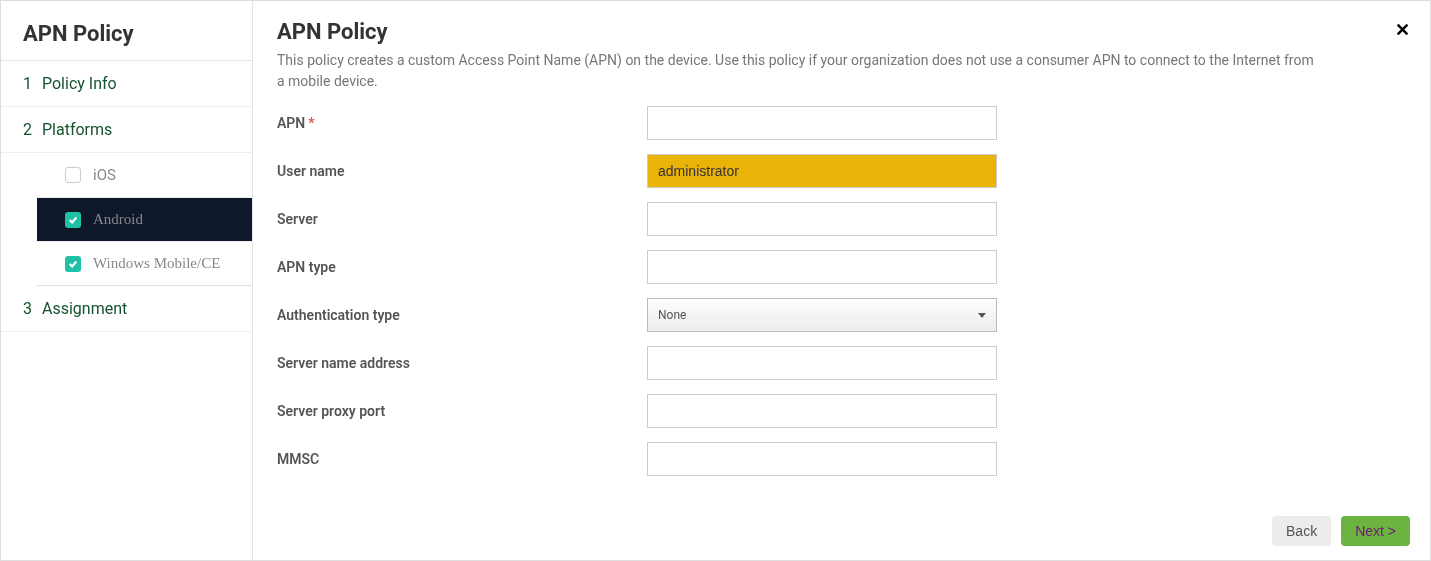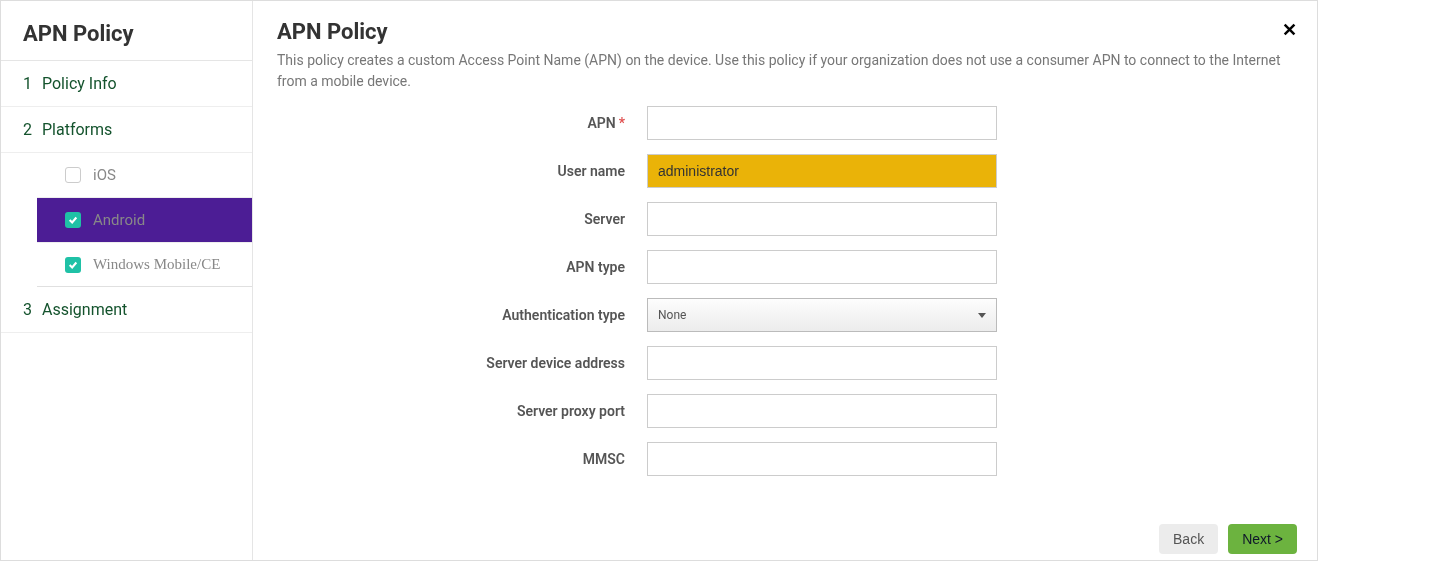--- a/index.html
+++ b/index.html
@@ -8,21 +8,21 @@
       padding: 0;
     }
     body {
       font-family: -apple-system, BlinkMacSystemFont, "Segoe UI", Roboto, "Helvetica Neue", Arial, sans-serif;
       font-size: 14px;
       color: #333;
       background: #fff;
     }
     .container {
       display: flex;
-      width: 1318px;
+      width: 1431px;
       height: 561px;
       border: 1px solid #ddd;
       overflow: hidden;
     }
     .sidebar {
       width: 252px;
       border-right: 1px solid #e5e5e5;
       background: #fff;
     }
     .sidebar-title {
@@ -43,21 +43,22 @@
     .nav-item.sub {
       padding-left: 28px;
       display: flex;
       align-items: center;
       gap: 12px;
       color: #888;
       font-size: 15px;
       margin-left: 36px;
     }
     .nav-item.sub.active {
-      background: #4c1d95;
+      background: #0f172a;
+      font-family: Liberation Serif, serif;
     }
     .nav-item.sub.last-sub {
       border-bottom: 1px solid #e0e0e0;
       font-family: Liberation Serif, serif;
     }
     .nav-num {
       margin-right: 10px;
     }
     .checkbox {
       width: 16px;
@@ -115,21 +116,21 @@
     .form {
       max-width: 820px;
     }
     .form-row {
       display: flex;
       align-items: center;
       margin-bottom: 14px;
     }
     .form-label {
       width: 370px;
-      text-align: right;
+      text-align: left;
       padding-right: 22px;
       font-weight: 600;
       color: #555;
       font-size: 14px;
     }
     .req {
       color: #e05050;
       margin-left: 3px;
     }
     .form-input {
@@ -159,40 +160,40 @@
     }
     .caret-down {
       width: 0;
       height: 0;
       border-left: 4px solid transparent;
       border-right: 4px solid transparent;
       border-top: 5px solid #555;
     }
     .footer {
       position: absolute;
-      bottom: 6px;
+      bottom: 14px;
       right: 20px;
       display: flex;
       gap: 10px;
     }
     .btn {
       height: 30px;
       padding: 0 14px;
       border-radius: 4px;
       font-size: 14px;
       cursor: pointer;
       border: none;
     }
     .btn-back {
       background: #ececec;
       color: #555;
     }
     .btn-next {
       background: #6cb33f;
-      color: #0f172a;
+      color: #701a75;
     }
   </style>
 </head>
 <body>
 
 <div class="container">
   <div class="sidebar">
     <div class="sidebar-title">APN Policy</div>
 
     <div class="nav-item">
@@ -266,21 +267,21 @@
 
       <div class="form-row">
         <label class="form-label">Authentication type</label>
         <div class="form-select">
           <span>None</span>
           <span class="caret-down"></span>
         </div>
       </div>
 
       <div class="form-row">
-        <label class="form-label">Server device address</label>
+        <label class="form-label">Server name address</label>
         <input class="form-input" type="text" value="" style="">
       </div>
 
       <div class="form-row">
         <label class="form-label">Server proxy port</label>
         <input class="form-input" type="text" value="" style="">
       </div>
 
       <div class="form-row">
         <label class="form-label">MMSC</label>

